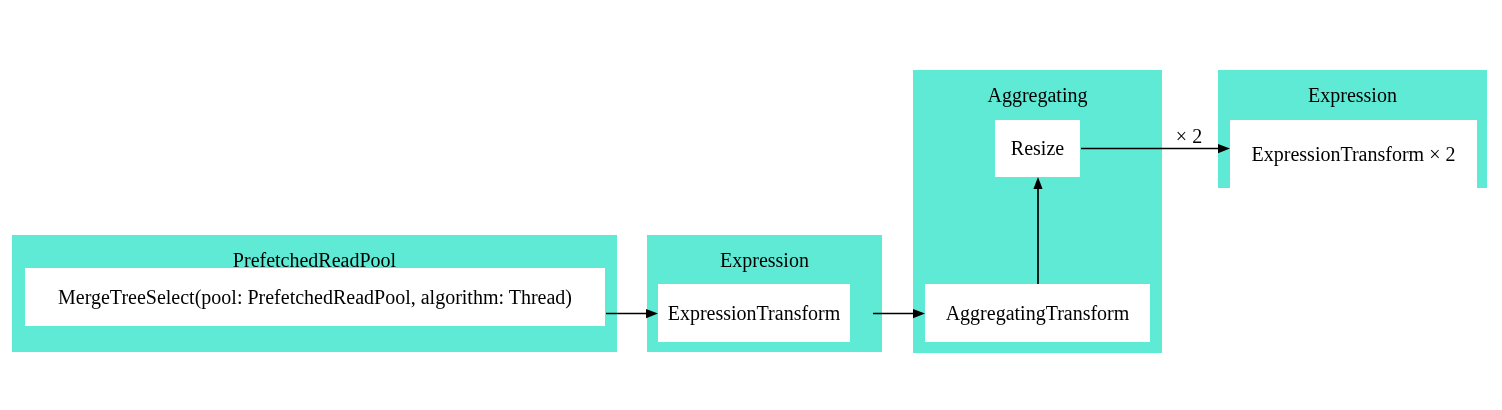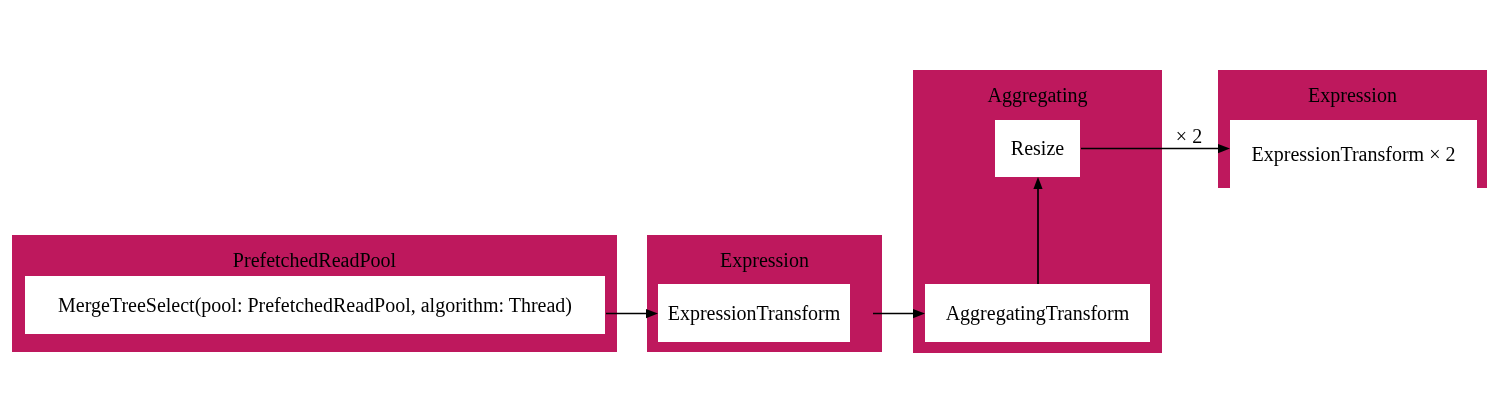--- a/index.html
+++ b/index.html
@@ -11,21 +11,21 @@
     position: relative;
     width: 1502px;
     height: 410px;
     background: #ffffff;
     font-family: "Liberation Serif", "DejaVu Serif", serif;
     color: #000000;
     overflow: hidden;
   }
   .cluster {
     position: absolute;
-    background: #be185d;
+    background: #5eead4;
   }
   .cluster-label {
     position: absolute;
     top: 0;
     left: 0;
     right: 0;
     height: 50px;
     display: flex;
     align-items: center;
     justify-content: center;
@@ -71,21 +71,21 @@
   }
 </style>
 </head>
 <body>
 
 <div class="canvas">
 
   <div class="cluster" style="left:12px; top:235px; width:605px; height:117px;">
     <div class="cluster-label">PrefetchedReadPool</div>
   </div>
-  <div class="node" style="left:25px; top:276px; width:580px; height:58px;">
+  <div class="node" style="left:25px; top:268px; width:580px; height:58px;">
     <span>MergeTreeSelect(pool: PrefetchedReadPool, algorithm: Thread)</span>
   </div>
 
   <div class="cluster" style="left:647px; top:235px; width:235px; height:117px;">
     <div class="cluster-label">Expression</div>
   </div>
   <div class="node" style="left:658px; top:284px; width:192px; height:58px;">
     <span>ExpressionTransform</span>
   </div>
 

